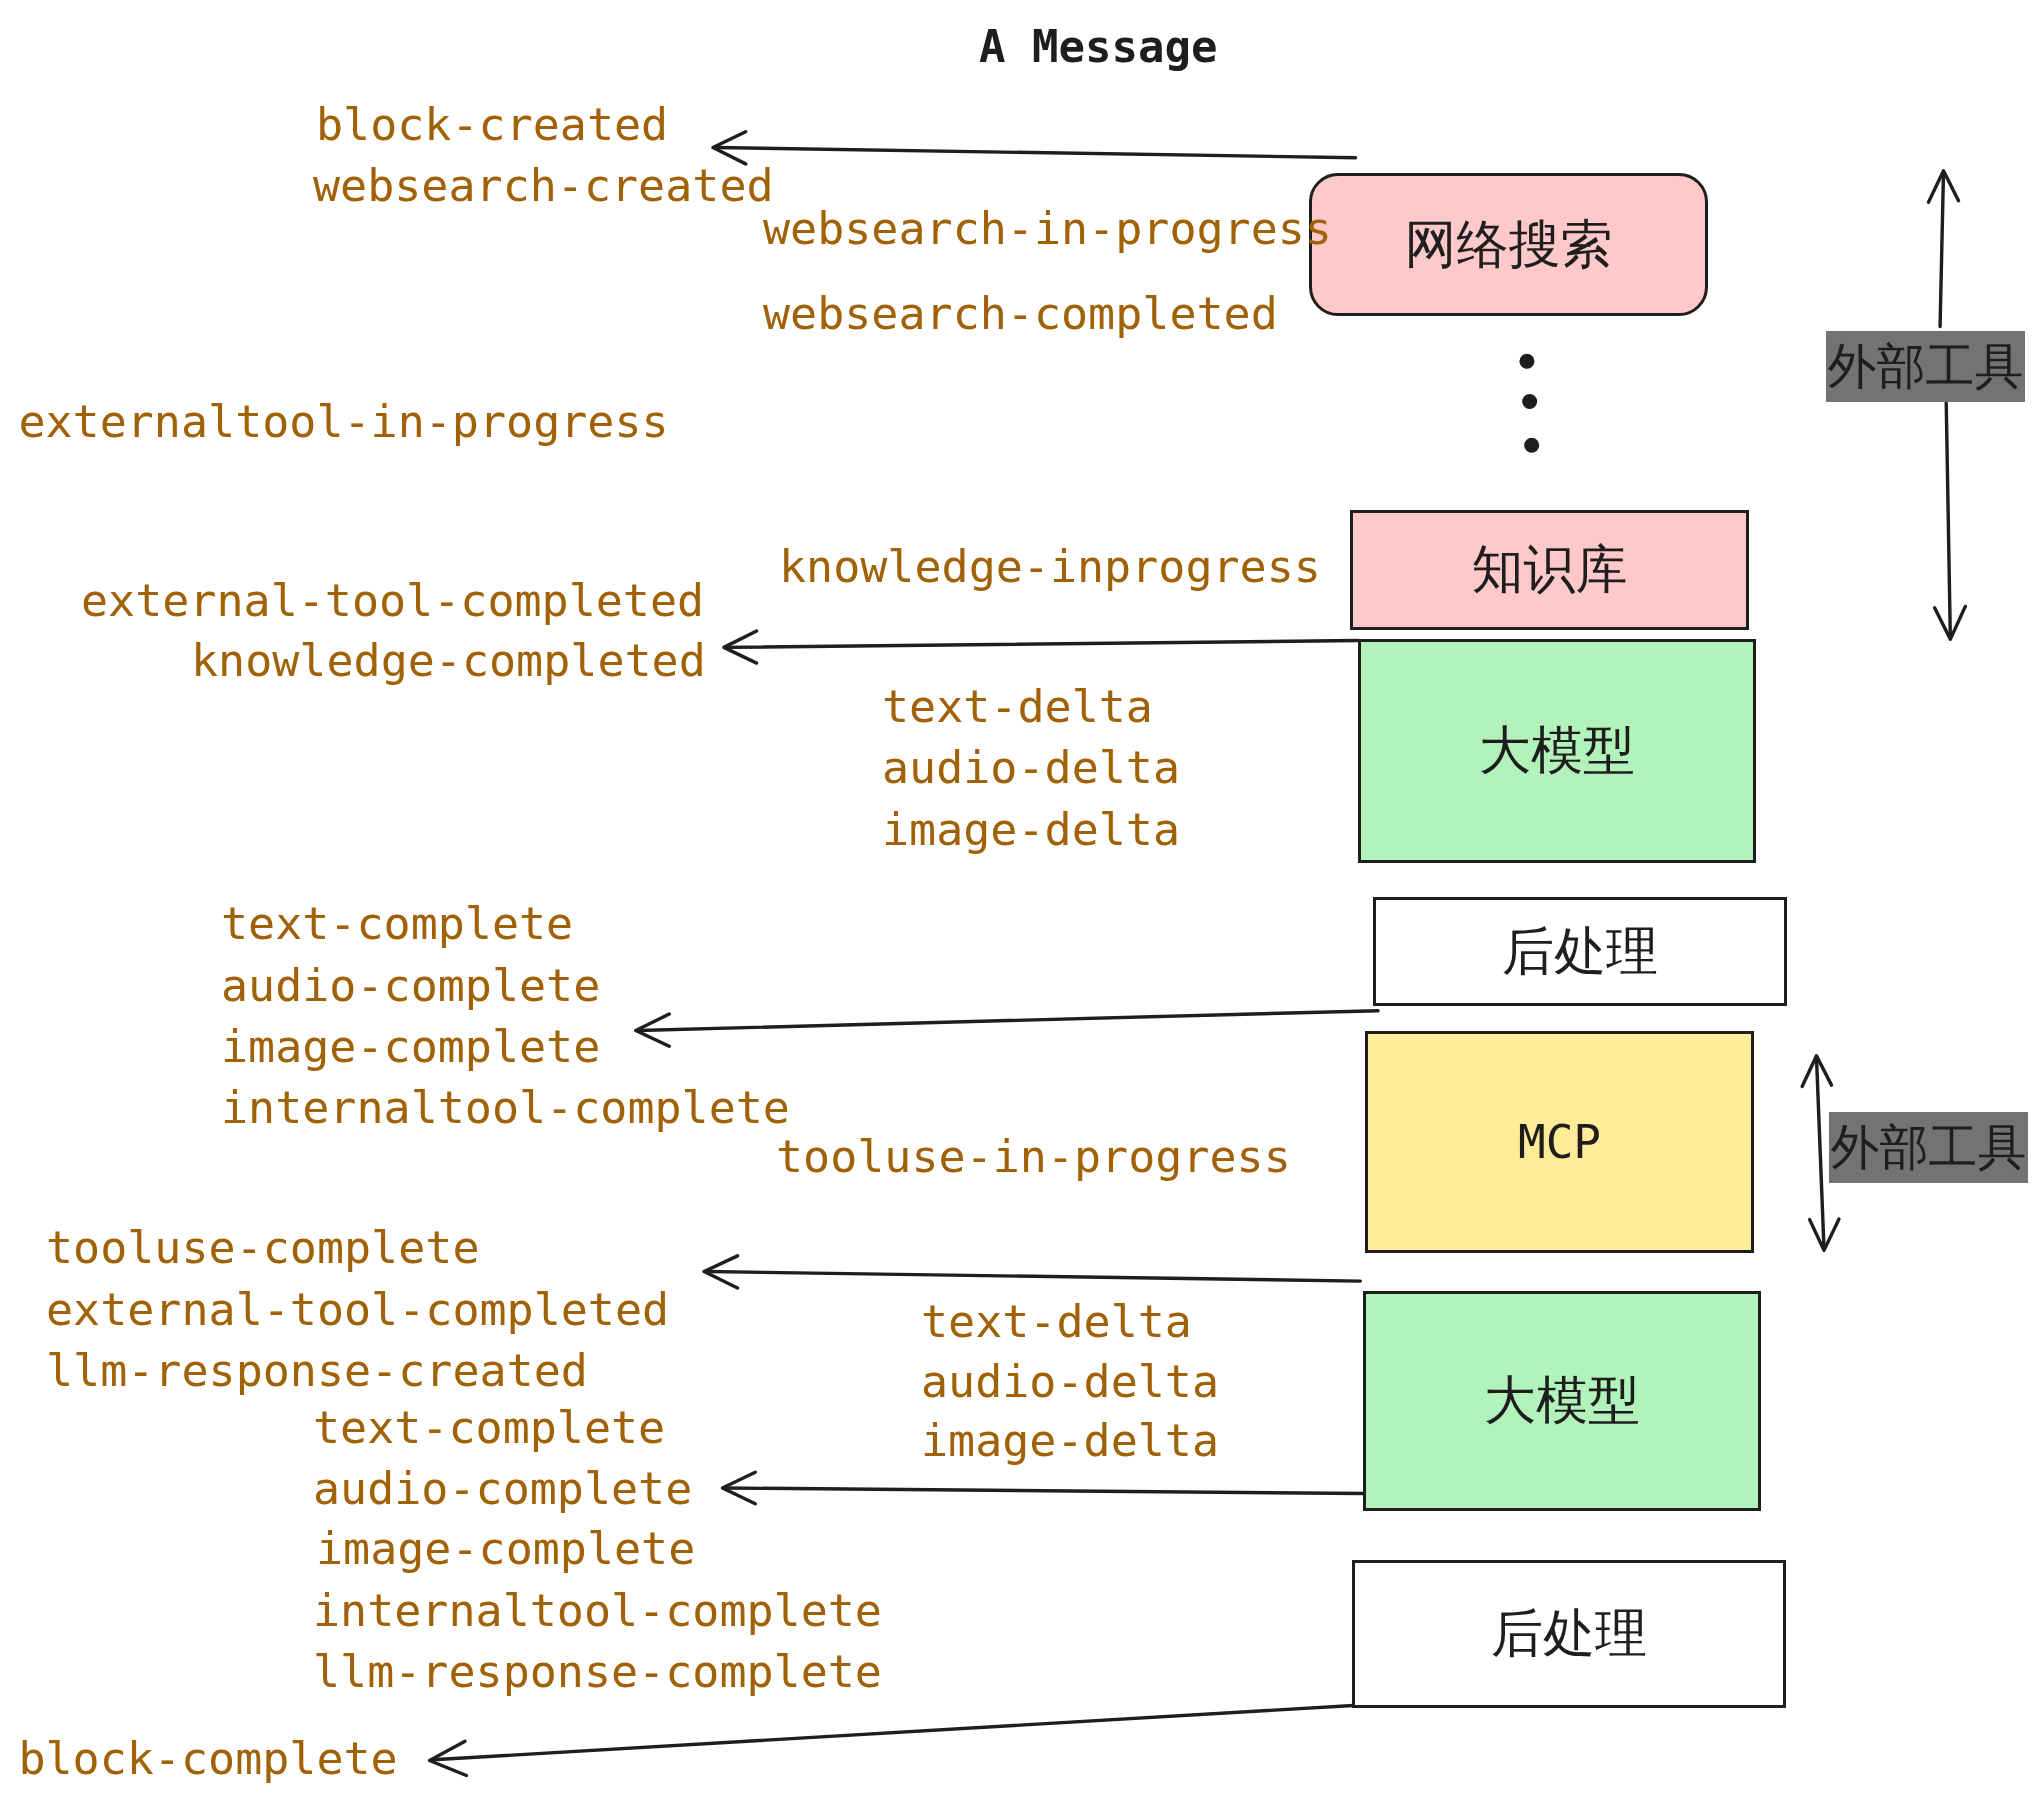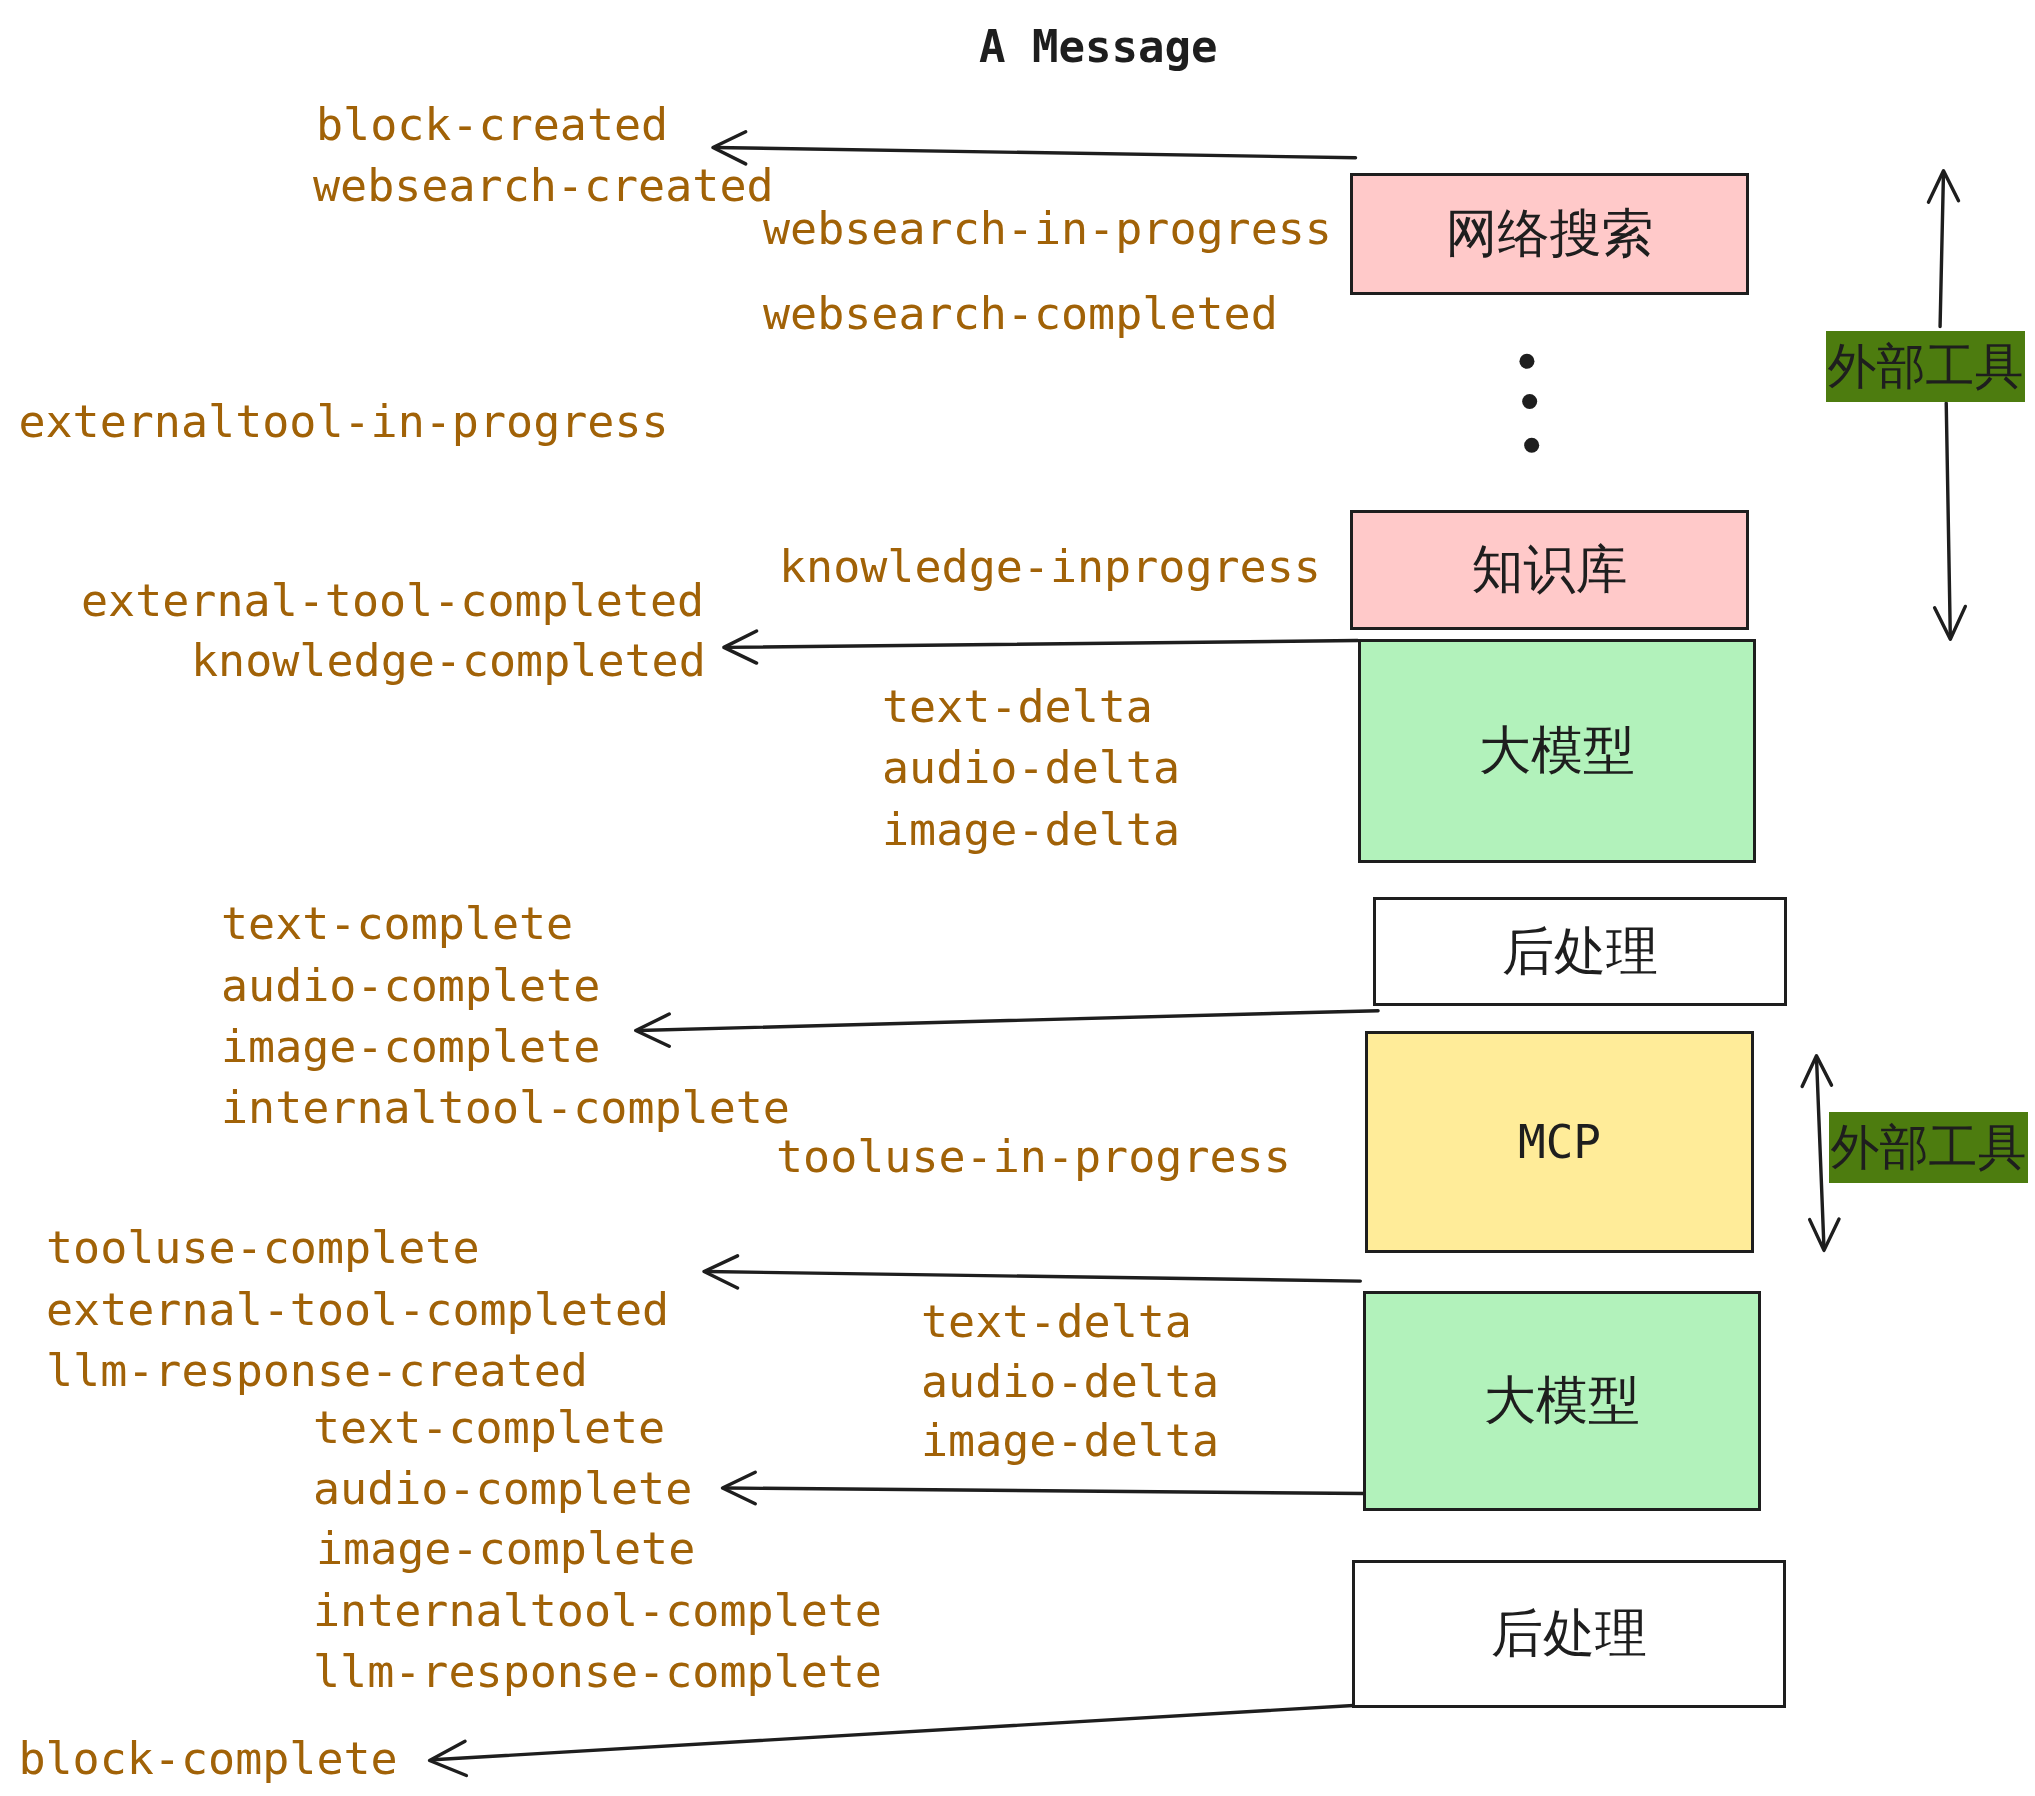--- a/index.html
+++ b/index.html
@@ -10,21 +10,21 @@
        font-family:"DejaVu Sans Mono","Liberation Mono",monospace;color:#a16207;}
   .title{position:absolute;font-size:44px;font-weight:bold;white-space:nowrap;
        font-family:"DejaVu Sans Mono","Liberation Mono",monospace;color:#1e1e1e;}
   .box{position:absolute;border:3.4px solid #1e1e1e;box-sizing:border-box;
        display:flex;align-items:center;justify-content:center;
        font-family:"DejaVu Sans","Liberation Sans",sans-serif;
        font-size:52px;color:#1e1e1e;}
   .box.mono{font-family:"DejaVu Sans Mono","Liberation Mono",monospace;font-size:46px;}
   .sidelabel{position:absolute;font-size:49px;white-space:nowrap;
        font-family:Liberation Serif, serif;color:#1e1e1e;
-       background:#4d7c0f;padding:2.7px 1.4px;}
+       background:#737373;padding:2.7px 1.4px;}
   svg.overlay{position:absolute;left:0;top:0;pointer-events:none;}
   svg.overlay path, svg.overlay line{stroke:#1e1e1e;stroke-width:5;fill:none;
        stroke-linecap:round;stroke-linejoin:round;}
   svg.overlay circle{fill:#1e1e1e;stroke:none;}
 </style>
 </head>
 <body>
 
 <div id="diagram">
 
@@ -75,21 +75,21 @@
 
     <g>
       <circle cx="2236" cy="529" r="11"></circle>
       <circle cx="2240" cy="588" r="11"></circle>
       <circle cx="2243" cy="652" r="11"></circle>
     </g>
   </svg>
 
   <div class="title" style="left:979px;top:20.5px;position:absolute;">A Message</div>
 
-  <div class="box" style="left:1350px;top:173px;width:399px;height:122px;background:#ffc9c9;">
+  <div class="box" style="left:1309px;top:173px;width:399px;height:143px;background:#ffc9c9;border-radius:29px;">
     <span>网络搜索</span>
   </div>
   <div class="box" style="left:1350px;top:510px;width:399px;height:120px;background:#ffc9c9;">
     <span>知识库</span>
   </div>
   <div class="box" style="left:1358px;top:639px;width:398px;height:224px;background:#b2f2bb;">
     <span>大模型</span>
   </div>
   <div class="box" style="left:1373px;top:897px;width:414px;height:109px;background:#ffffff;">
     <span>后处理</span>

